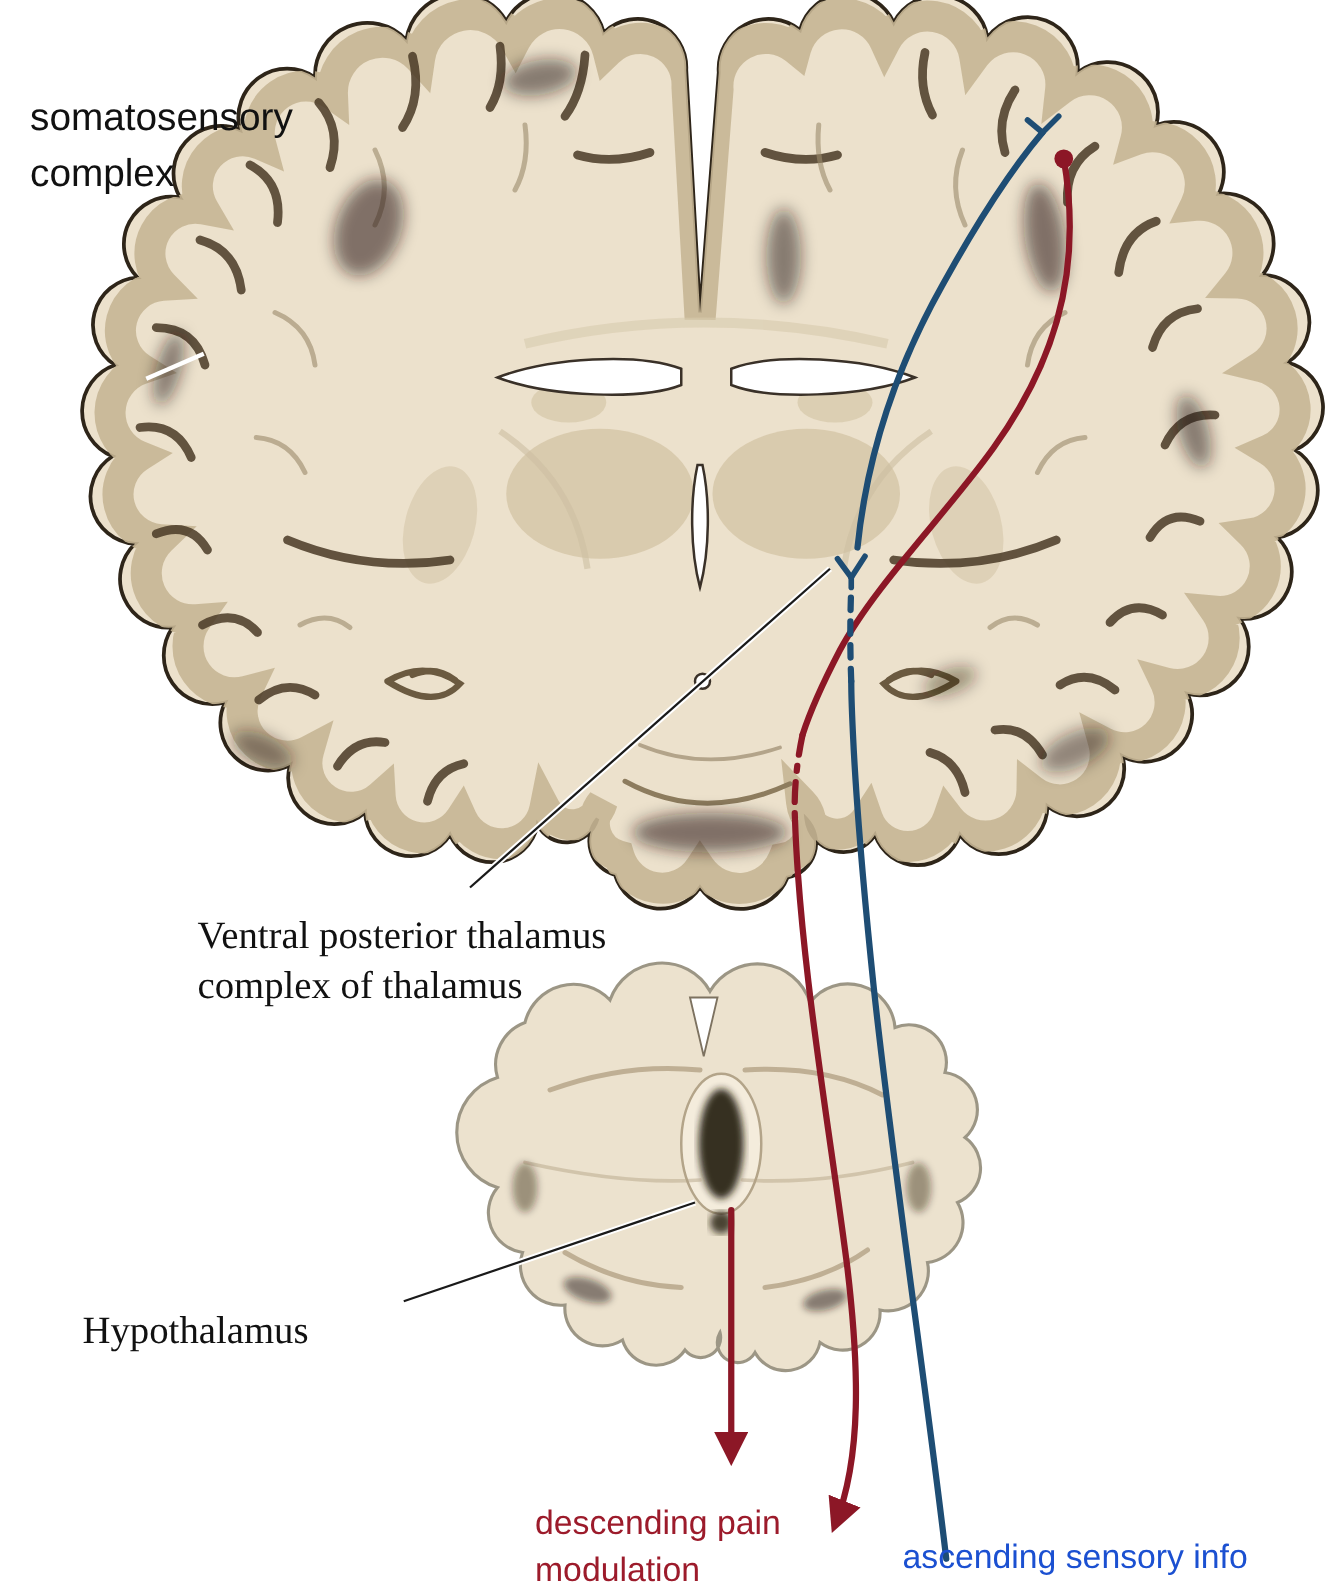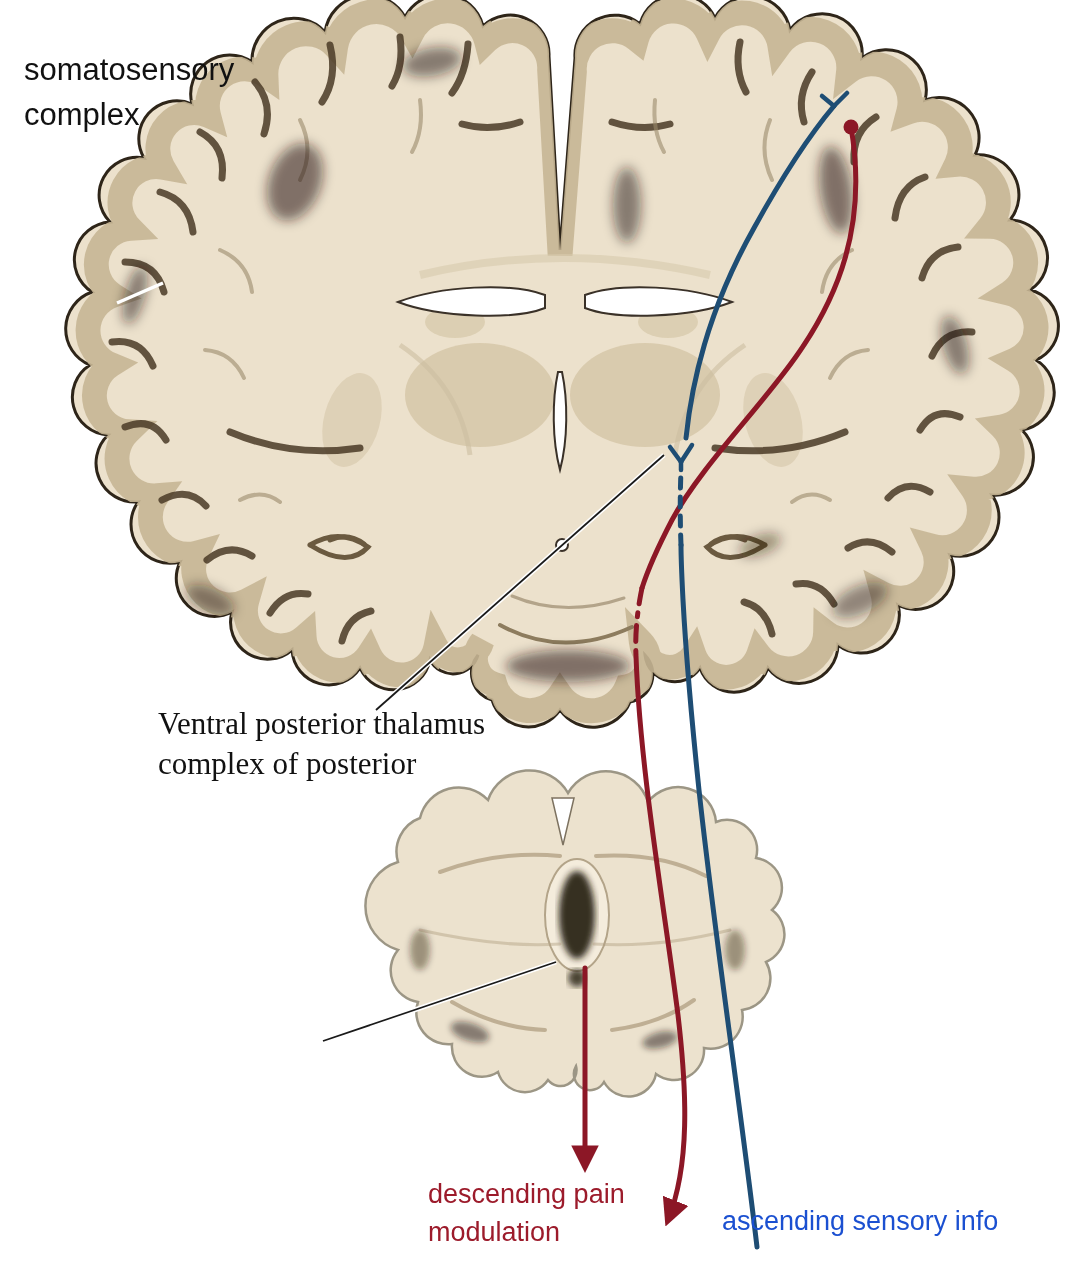--- a/index.html
+++ b/index.html
@@ -1,21 +1,21 @@
 <!DOCTYPE html>
 <html style="--label-black: #111111; --label-red: #9c1b2b; --label-blue: #1b50d1; --line-red: #8c1726; --line-blue: #1e4d74; --brain-fill: #ece1cc; --brain-ribbon: #c7b695; --brain-outline: #2e2519; --sulci-brown: #4a3a26; --deep-gray: #d6c7a8; --ventricle-white: #ffffff;"><head>
 <meta charset="utf-8">
 <style>
   html,body{margin:0;padding:0;background:#ffffff;}
   .stage{
     position:relative;width:1075px;height:1268px;background:#ffffff;
     overflow:hidden;font-family:"Liberation Sans",sans-serif;
   }
   .stage > svg{position:absolute;left:0;top:0;}
-  .lbl{position:absolute;white-space:nowrap;}
+  .lbl{position:absolute;white-space:nowrap;margin-top:24px;}
   .lbl-cortex{left:24px;top:48px;font-size:31px;line-height:1.45;color:var(--label-black);}
   .lbl-thalamus{left:158px;top:704px;font-family:"Liberation Serif",serif;font-size:31px;line-height:1.3;color:var(--label-black);}
   .lbl-hypothalamus{left:66px;top:1022px;font-family:"Liberation Serif",serif;font-size:31px;color:var(--label-black);}
   .lbl-descending{left:428px;top:1176px;font-size:27px;line-height:1.4;color:var(--label-red);}
   .lbl-ascending{left:722px;top:1206px;font-size:27px;color:var(--label-blue);}
   .lbl span{display:block;}
 </style>
 </head>
 <body>
 
@@ -217,23 +217,24 @@
     </g>
   </svg>
 
   <div class="lbl lbl-cortex">
     <span>somatosensory</span>
     <span>complex</span>
   </div>
 
   <div class="lbl lbl-thalamus">
     <span>Ventral posterior thalamus</span>
-    <span>complex of posterior</span>
+    <span>complex of thalamus</span>
   </div>
 
+  <div class="lbl lbl-hypothalamus">Hypothalamus</div>
 
   <div class="lbl lbl-descending">
     <span>descending pain</span>
     <span>modulation</span>
   </div>
 
   <div class="lbl lbl-ascending">ascending sensory info</div>
 </div>
 
 </body></html>

